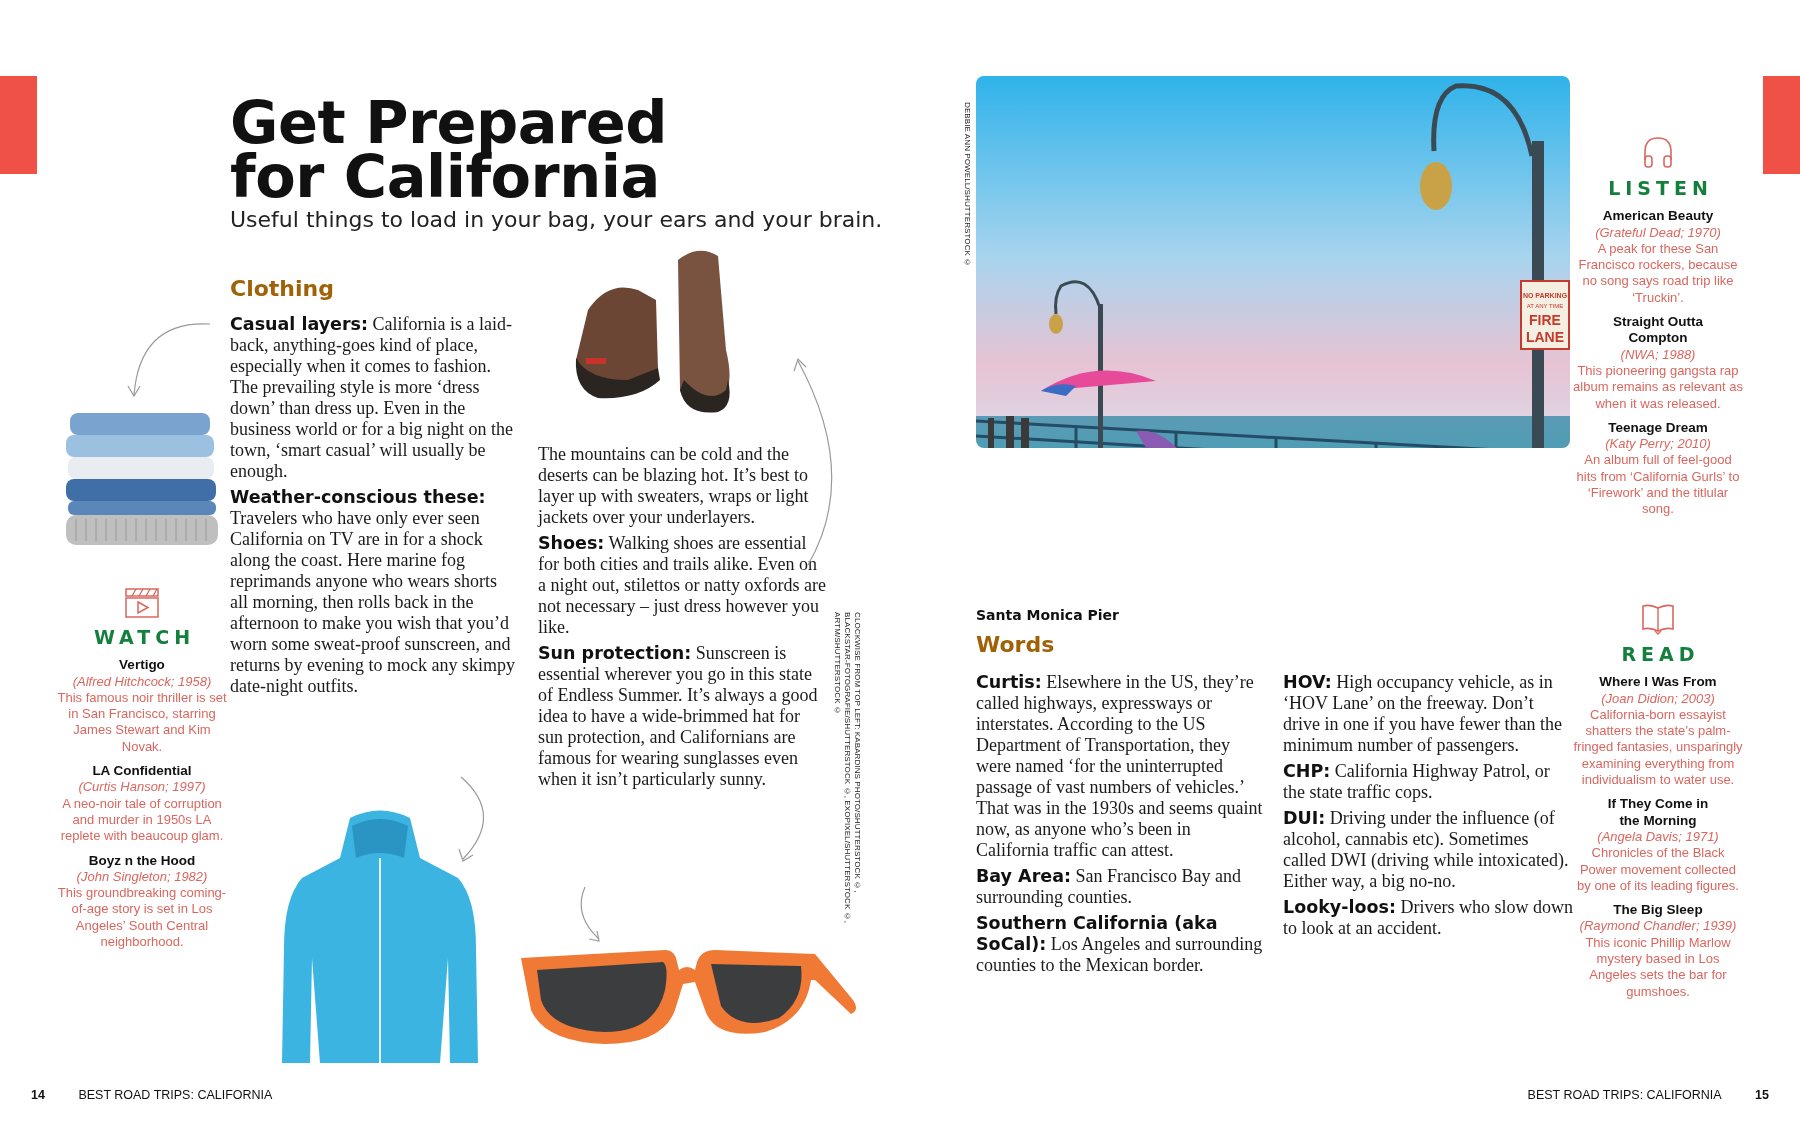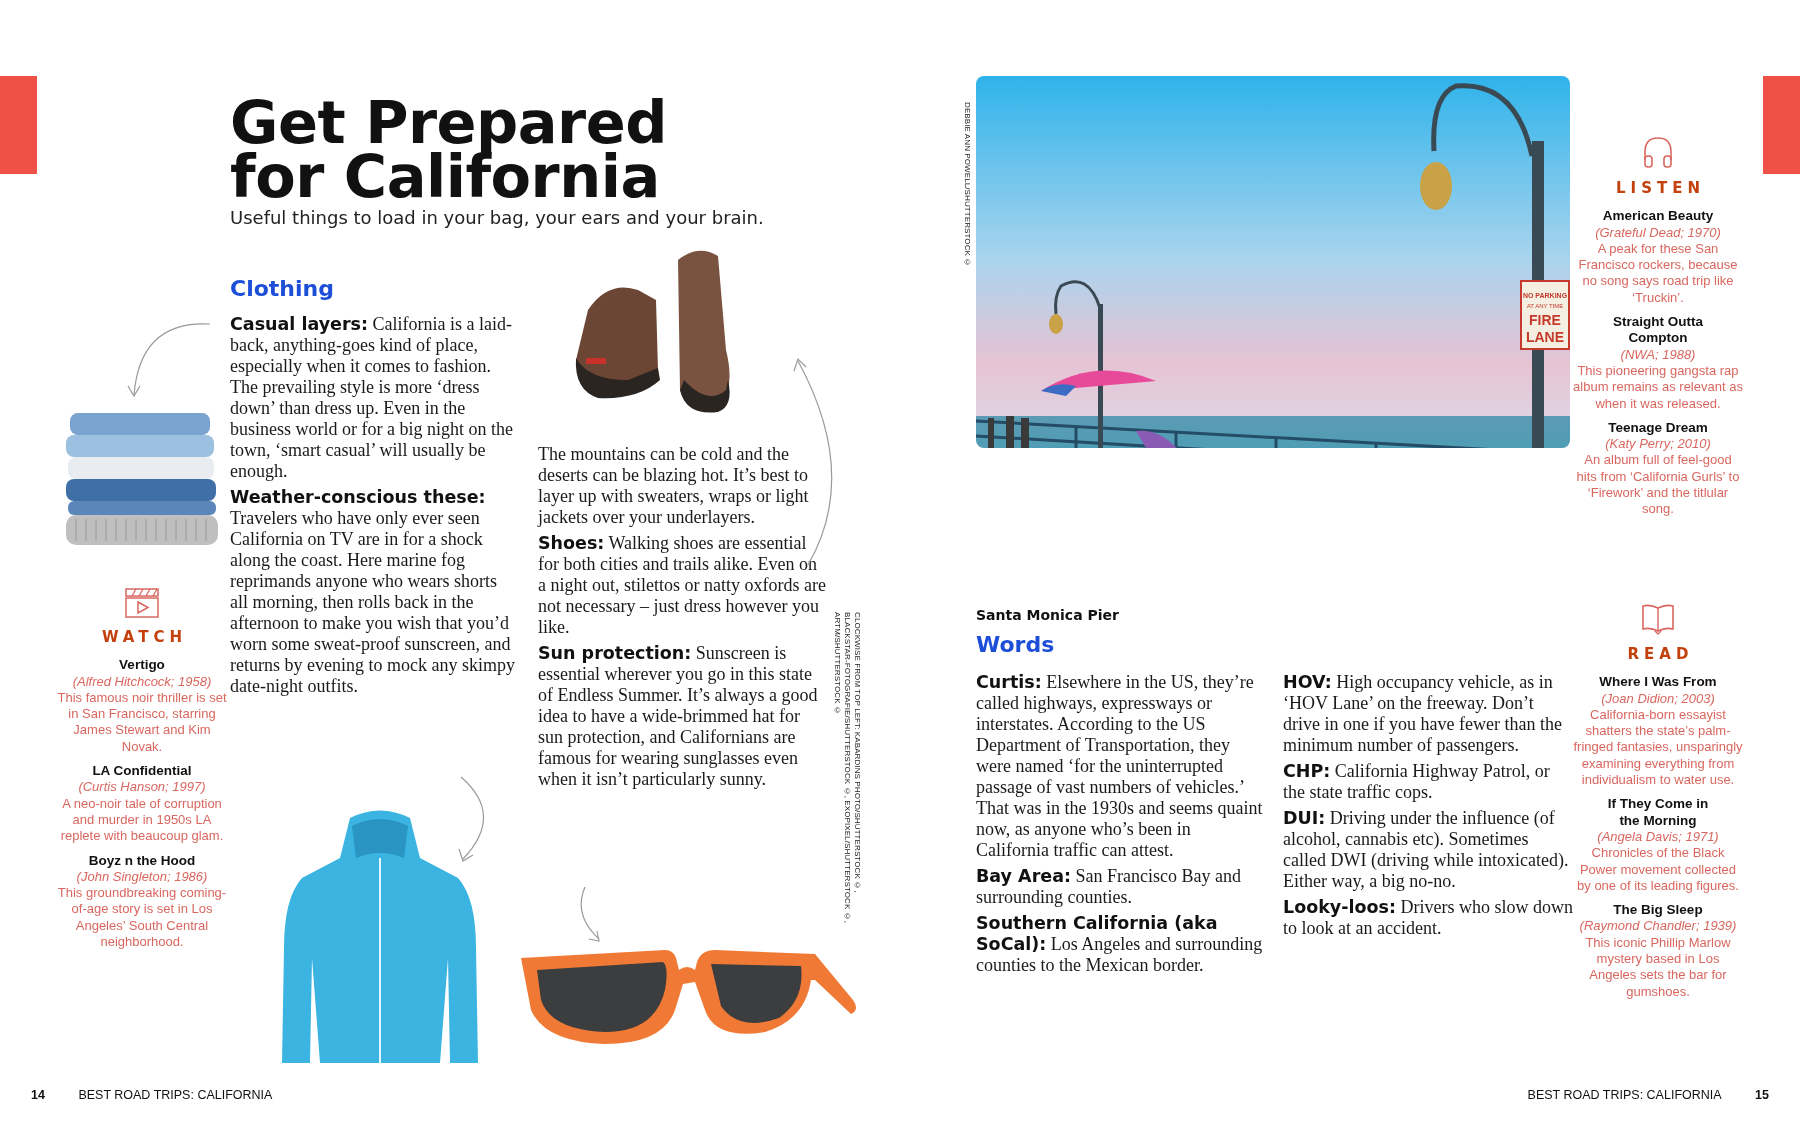--- a/index.html
+++ b/index.html
@@ -2,30 +2,30 @@
 <html><head>
 <meta charset="utf-8">
 <style>
   * { box-sizing: border-box; margin: 0; padding: 0; }
   html, body { width: 1800px; height: 1145px; background: #ffffff; overflow: hidden; }
   body { position: relative; font-family: "Liberation Serif", serif; color: #1a1a1a; }
   .abs { position: absolute; }
   .red-tab { background: #ef5147; width: 37px; height: 98px; top: 76px; }
 
   .title { left: 230px; top: 96px; width: 520px; font-family: "DejaVu Sans", sans-serif; font-weight: bold; font-size: 59px; line-height: 54px; letter-spacing: -0.5px; color: #111; }
-  .subtitle { left: 230px; top: 207px; font-family: "DejaVu Sans", sans-serif; font-size: 18px; color: #222; }
-
-  .h2 { font-family: "DejaVu Sans", sans-serif; font-weight: bold; font-size: 22px; color: #1d4ed8; }
+  .subtitle { left: 230px; top: 207px; font-family: "DejaVu Sans", sans-serif; font-size: 22px; color: #222; }
+
+  .h2 { font-family: "DejaVu Sans", sans-serif; font-weight: bold; font-size: 22px; color: #a16207; }
   .body-col { font-size: 18px; line-height: 21px; color: #1a1a1a; }
   .body-col p { margin-bottom: 5px; }
   .lead { font-family: "DejaVu Sans", sans-serif; font-weight: bold; font-size: 17.5px; color: #111; }
 
   .side { width: 170px; text-align: center; font-family: "Liberation Sans", sans-serif; font-size: 13px; line-height: 16.3px; }
   .side .icon { display: flex; justify-content: center; margin-bottom: 10px; }
-  .side .label { font-family: "DejaVu Sans", sans-serif; font-weight: bold; font-size: 15px; letter-spacing: 5px; color: #c2410c; margin-bottom: 12px; padding-left: 5px; }
+  .side .label { font-family: "DejaVu Sans", sans-serif; font-weight: bold; font-size: 19px; letter-spacing: 5px; color: #15803d; margin-bottom: 12px; padding-left: 5px; }
   .side .item { margin-bottom: 8px; }
   .side .item-title { font-weight: bold; color: #111; font-size: 13.5px; }
   .side .item-meta { font-style: italic; color: #d9675f; }
   .side .item-desc { color: #d9675f; }
 
   .credit { font-family: "Liberation Sans", sans-serif; font-size: 8px; color: #222; writing-mode: vertical-rl; letter-spacing: 0.1px; line-height: 10px; }
 
   .photo { left: 976px; top: 76px; width: 594px; height: 372px; border-radius: 8px; overflow: hidden; }
   .caption { left: 976px; top: 607px; font-family: "DejaVu Sans", sans-serif; font-weight: bold; font-size: 14px; color: #111; }
 
@@ -144,21 +144,21 @@
       <div class="item-meta">(Alfred Hitchcock; 1958)</div>
       <div class="item-desc">This famous noir thriller is set in San Francisco, starring James Stewart and Kim Novak.</div>
     </div>
   <div class="item">
       <div class="item-title">LA Confidential</div>
       <div class="item-meta">(Curtis Hanson; 1997)</div>
       <div class="item-desc">A neo-noir tale of corruption and murder in 1950s LA replete with beaucoup glam.</div>
     </div>
   <div class="item">
       <div class="item-title">Boyz n the Hood</div>
-      <div class="item-meta">(John Singleton; 1986)</div>
+      <div class="item-meta">(John Singleton; 1982)</div>
       <div class="item-desc">This groundbreaking coming-of-age story is set in Los Angeles’ South Central neighborhood.</div>
     </div>
 </div>
 
 <div class="abs credit" style="left:962px; top:102px;">DEBBIE ANN POWELL/SHUTTERSTOCK ©</div>
 <div class="abs credit" style="left:838px; top:612px; height:340px; width:24px;">
   <span>CLOCKWISE FROM TOP LEFT: KABARDINS PHOTO/SHUTTERSTOCK ©,</span><br><span>BLACKSTAR-FOTOGRAFIE/SHUTTERSTOCK ©, EXOPIXEL/SHUTTERSTOCK ©, ARTM/SHUTTERSTOCK ©</span>
 </div>
 
 <div class="abs photo">

